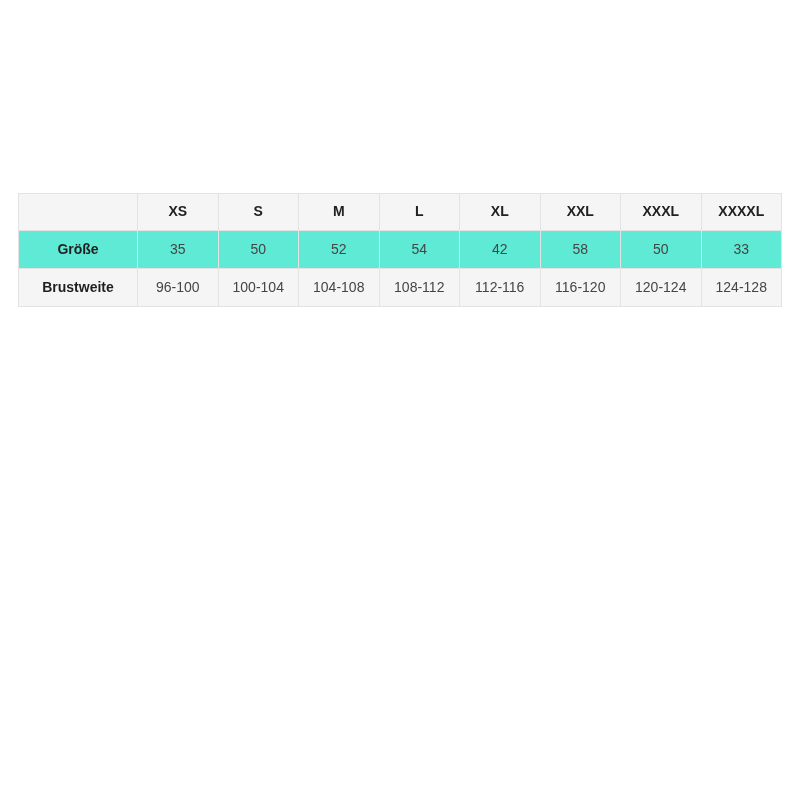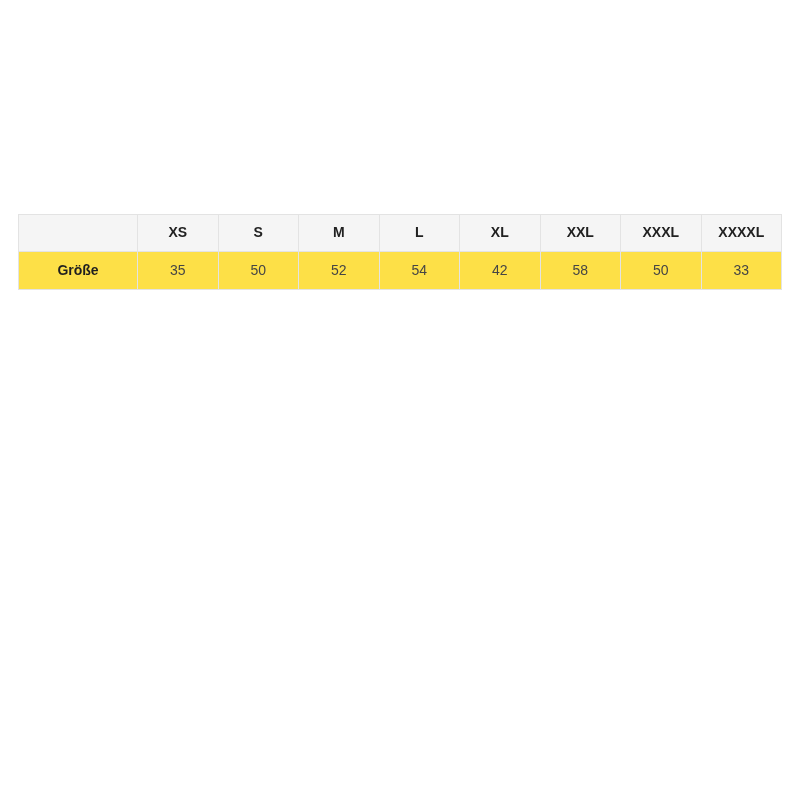--- a/index.html
+++ b/index.html
@@ -7,21 +7,21 @@
     margin: 0;
     padding: 0;
     width: 800px;
     height: 800px;
     background: #ffffff;
     font-family: "Liberation Sans", sans-serif;
   }
   .table-wrap {
     position: absolute;
     left: 18px;
-    top: 214px;
+    top: 193px;
     width: 692px;
   }
   table.size-chart {
     width: 764px;
     border-collapse: collapse;
     table-layout: fixed;
     font-size: 14px;
     line-height: 17px;
   }
   table.size-chart col.label-col { width: 119px; }
@@ -36,21 +36,21 @@
   table.size-chart thead tr {
     height: 37px;
     background: #f5f5f5;
   }
   table.size-chart thead th {
     font-weight: bold;
     color: #212121;
     padding: 9px 4px;
   }
   
-  table.size-chart tbody tr { height: 38px; background: #fde047; }
+  table.size-chart tbody tr { height: 38px; background: #5eead4; }
   table.size-chart tbody tr:nth-child(even) { background: #f5f5f5; }
   table.size-chart tbody tr:nth-child(3) { height: 49px; } 
   table.size-chart tbody th {
     font-weight: bold;
     color: #1f1f1f;
   }
   table.size-chart tbody td {
     font-weight: normal;
     color: #454545;
   }
@@ -89,15 +89,26 @@
           <th scope="row">Größe</th>
           <td>35</td>
           <td>50</td>
           <td>52</td>
           <td>54</td>
           <td>42</td>
           <td>58</td>
           <td>50</td>
           <td>33</td>
         </tr>
+        <tr>
+          <th scope="row">Brustweite</th>
+          <td>96-100</td>
+          <td>100-104</td>
+          <td>104-108</td>
+          <td>108-112</td>
+          <td>112-116</td>
+          <td>116-120</td>
+          <td>120-124</td>
+          <td>124-128</td>
+        </tr>
       </tbody>
   </table>
 </div>
 
 </body></html>

